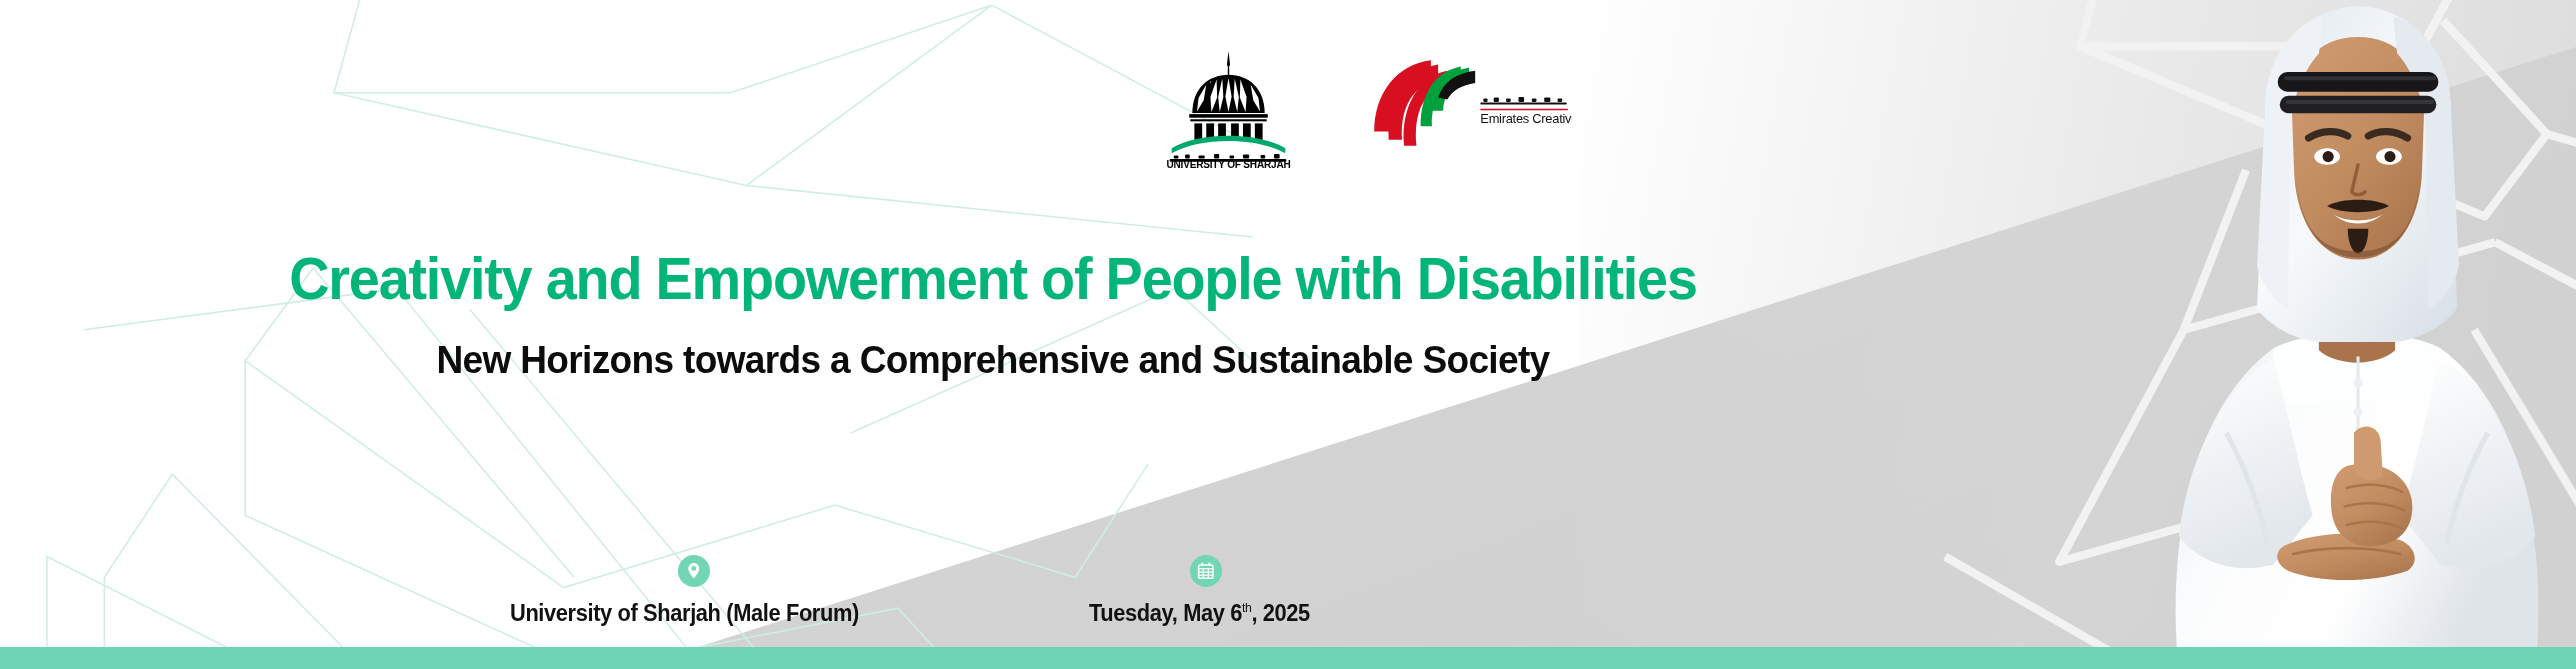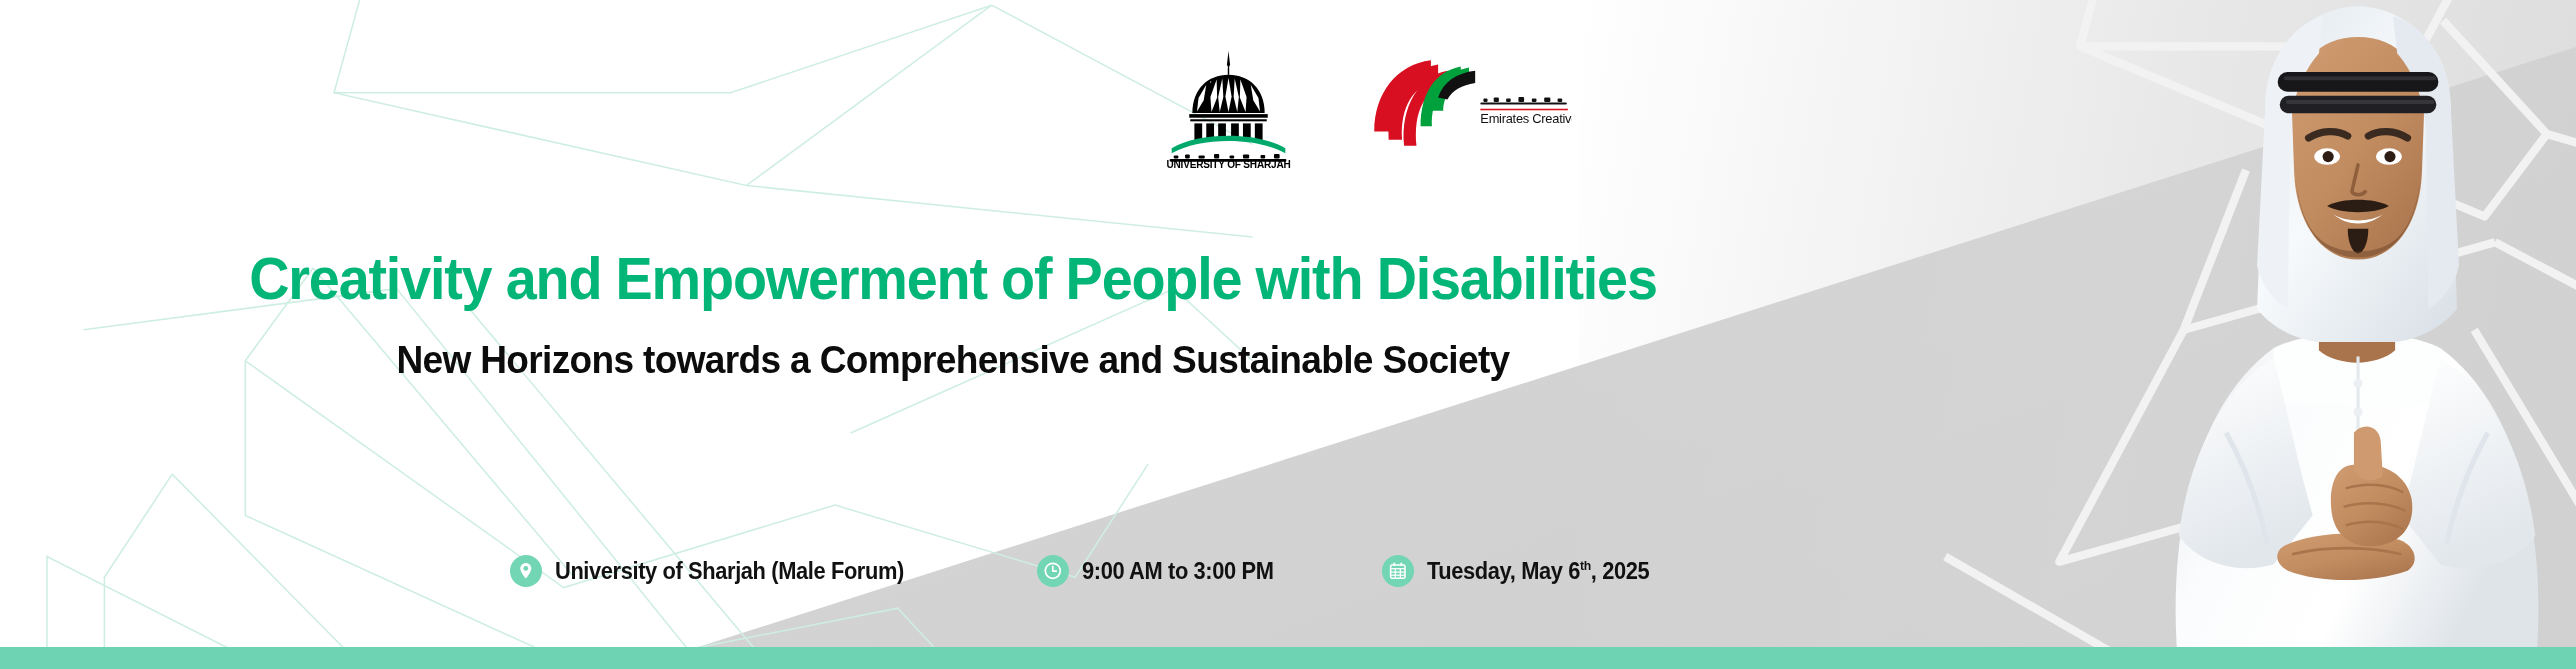--- a/index.html
+++ b/index.html
@@ -77,20 +77,21 @@
   .logo-uos svg, .logo-eca svg { width: 100%; height: auto; display: block; }
 
   
   .headline-block {
     position: absolute;
     top: 247px;
     left: 0;
     width: 1906px;
     text-align: center;
     z-index: 6;
+    padding-left: 40px;
   }
   .headline-main {
     font-family: "Liberation Sans", "DejaVu Sans", sans-serif;
     font-size: 60px;
     font-weight: 700;
     letter-spacing: -1.3px;
     color: #04b578;
     line-height: 1.05;
     white-space: nowrap;
     margin: 0;
@@ -114,20 +115,21 @@
     top: 555px;
     left: 510px;
     display: flex;
     align-items: center;
     z-index: 6;
   }
   .info-item {
     display: flex;
     align-items: center;
     gap: 13.4px;
+    flex-direction: column;
   }
   .info-gap-a { width: 114px; }
   .info-gap-b { width: 98px; }
 
   .info-icon {
     width: 32px;
     height: 32px;
     flex: 0 0 32px;
     border-radius: 50%;
     background: #72d5b4;
@@ -143,21 +145,21 @@
     font-weight: 700;
     letter-spacing: -0.4px;
     color: #111111;
     white-space: nowrap;
     transform: scaleX(0.95);
     transform-origin: left center;
   }
   .info-text sup {
     font-size: 0.56em;
     vertical-align: super;
-    font-weight: 700;
+    font-weight: 400;
   }
 
   
   .presenter {
     position: absolute;
     right: 62px;
     bottom: 23px;
     width: 608px;
     height: 647px;
     z-index: 5;
@@ -303,29 +305,20 @@
         <svg viewBox="0 0 24 24" fill="#ffffff">
           <path d="M12 2.5c-3.7 0-6.7 3-6.7 6.7 0 4.9 6.7 12.3 6.7 12.3s6.7-7.4 6.7-12.3c0-3.7-3-6.7-6.7-6.7z"></path>
           <circle cx="12" cy="9.1" r="2.9" fill="#72d5b4"></circle>
         </svg>
       </span>
       <span class="info-text">University of Sharjah (Male Forum)</span>
     </div>
 
     <div class="info-gap-a"></div>
 
-    <div class="info-item">
-      <span class="info-icon">
-        <svg viewBox="0 0 24 24">
-          <circle cx="12" cy="12" r="9.2" fill="none" stroke="#ffffff" stroke-width="2.1"></circle>
-          <path d="M12 6.6v5.7h4.3" fill="none" stroke="#ffffff" stroke-width="2.1" stroke-linecap="round" stroke-linejoin="round"></path>
-        </svg>
-      </span>
-      <span class="info-text">9:00 AM to 3:00 PM</span>
-    </div>
 
     <div class="info-gap-b"></div>
 
     <div class="info-item">
       <span class="info-icon">
         <svg viewBox="0 0 24 24">
           <rect x="3.2" y="5" width="17.6" height="16.2" rx="1.8" fill="none" stroke="#ffffff" stroke-width="1.9"></rect>
           <rect x="6.6" y="1.9" width="2.1" height="4.4" rx="1" fill="#ffffff"></rect>
           <rect x="15.3" y="1.9" width="2.1" height="4.4" rx="1" fill="#ffffff"></rect>
           <g stroke="#ffffff" stroke-width="1.5">

